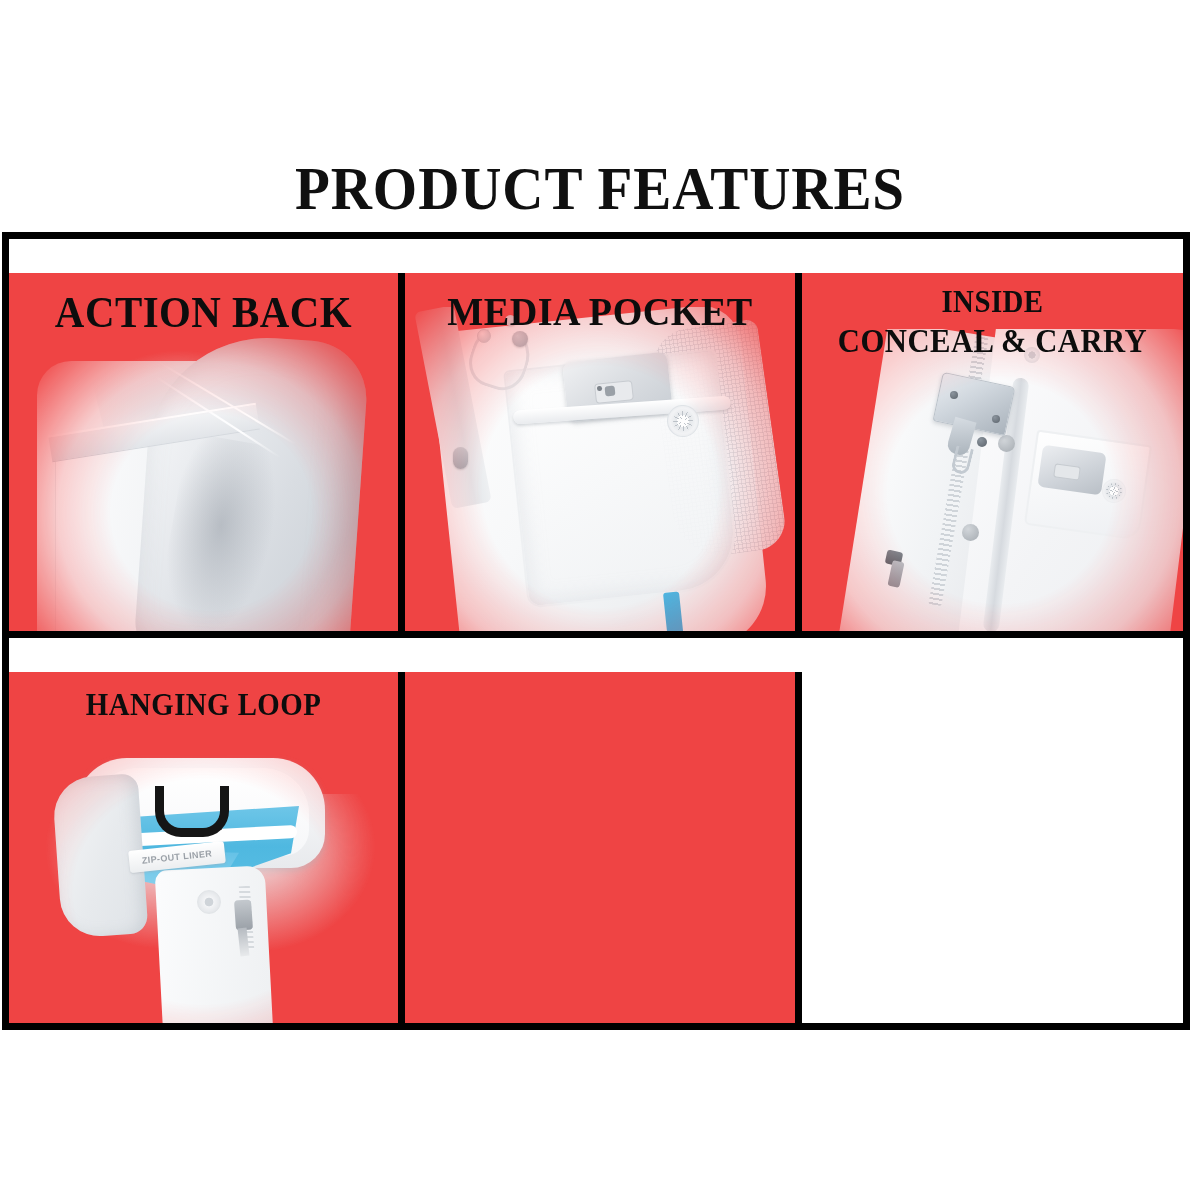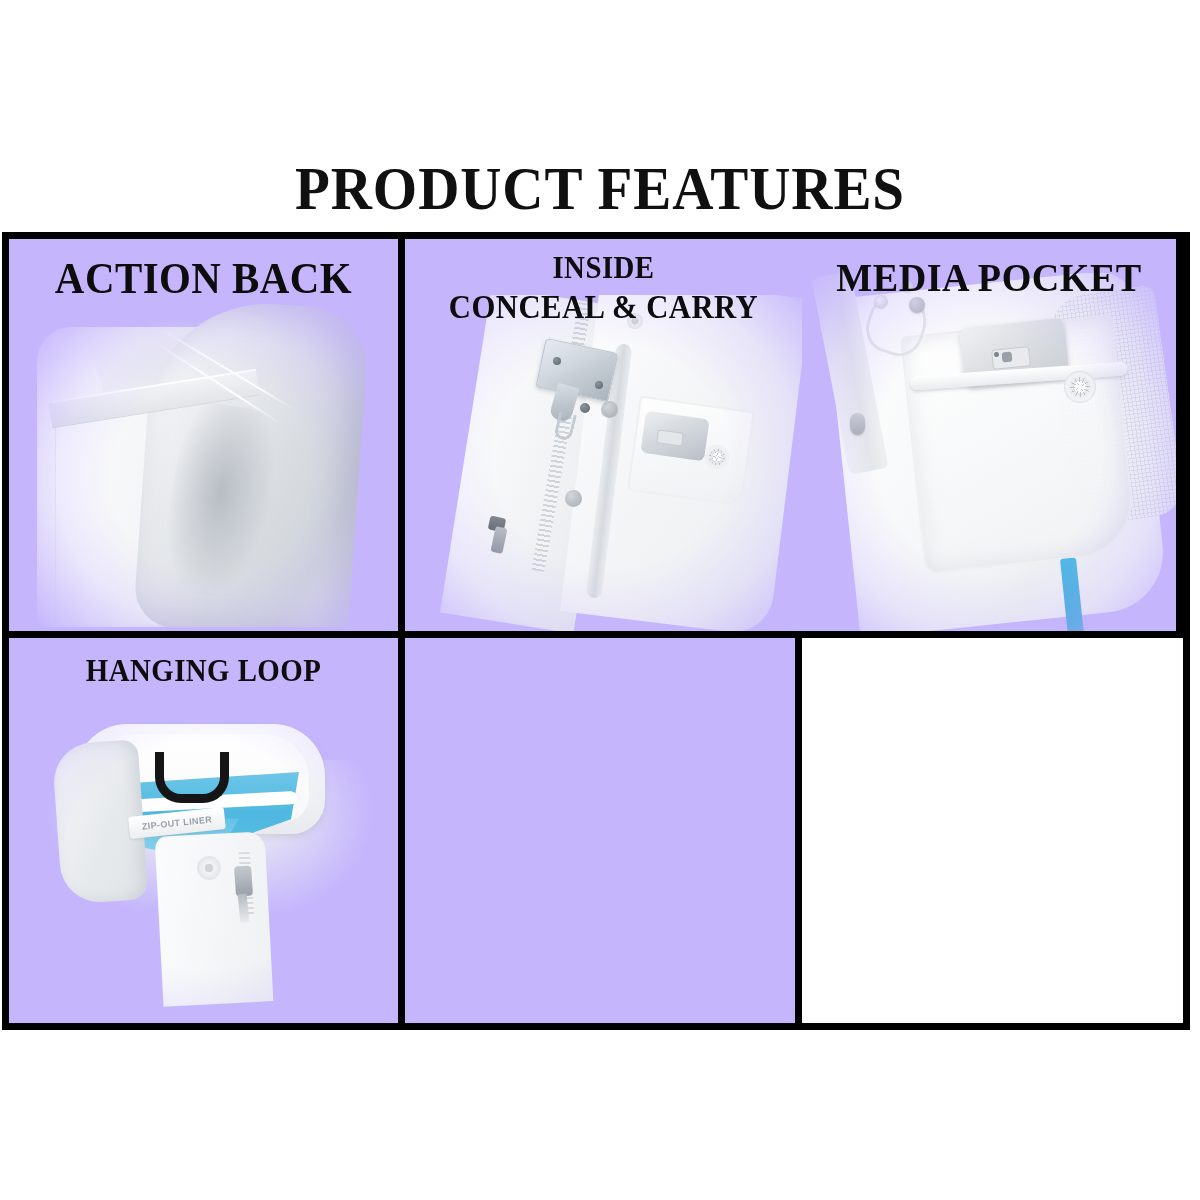--- a/index.html
+++ b/index.html
@@ -50,21 +50,22 @@
     box-sizing: border-box;
     display: grid;
     grid-template-columns: 396px 397px 1fr;
     grid-template-rows: 399px 1fr;
     background: #ffffff;
   }
   .cell {
     position: relative;
     box-sizing: border-box;
     overflow: hidden;
-    background: #c4b5fd;
+    background: #ef4444;
+    margin-top: 34px;
   }
   .cell.br { border-right: 7px solid #000; }
   .cell.bb { border-bottom: 7px solid #000; }
 
   .cell-label {
     position: absolute;
     left: 0;
     right: 0;
     top: 14px;
     text-align: center;
@@ -540,20 +541,46 @@
         <div class="ab-wrap">
           <div class="ab-fade">
             <div class="ab-body"></div>
             <div class="ab-panel"></div>
             <div class="ab-collar"></div>
             <div class="ab-sleeve"></div>
             <div class="ab-arm-shadow"></div>
             <div class="ab-yoke"></div>
             <div class="ab-seam1"></div>
             <div class="ab-seam2"></div>
+          </div>
+        </div>
+      </div>
+    </div>
+
+    <div class="cell br bb">
+      <div class="cell-label lbl-md">MEDIA POCKET</div>
+      <div class="photo">
+        <div class="mp-wrap">
+          <div class="mp-fade">
+            <div class="mp-liner"></div>
+            <div class="mp-mesh"></div>
+            <div class="mp-placket"></div>
+            <div class="mp-pocket"></div>
+            <div class="mp-phone"></div>
+            <div class="mp-phone-cam"></div>
+            <div class="mp-phone-lens"></div>
+            <div class="mp-phone-flash"></div>
+            <div class="mp-pocket-lip"></div>
+            <div class="mp-grommet"></div>
+            <div class="mp-cord"></div>
+            <div class="mp-bud"></div>
+            <div class="mp-snap s1"></div>
+            <div class="mp-snap s2"></div>
+            <div class="mp-snap s3"></div>
+            <div class="mp-blue"></div>
           </div>
         </div>
       </div>
     </div>
 
     <div class="cell bb">
       <div class="cell-label lbl-two">
         <span class="l1">INSIDE</span>
         <span class="l2">CONCEAL &amp; CARRY</span>
       </div>
@@ -577,46 +604,20 @@
             <div class="cc-gun-pin p3"></div>
             <div class="cc-pocket"></div>
             <div class="cc-phone"></div>
             <div class="cc-phone-cam"></div>
             <div class="cc-grommet"></div>
           </div>
         </div>
       </div>
     </div>
 
-    <div class="cell br bb">
-      <div class="cell-label lbl-md">MEDIA POCKET</div>
-      <div class="photo">
-        <div class="mp-wrap">
-          <div class="mp-fade">
-            <div class="mp-liner"></div>
-            <div class="mp-mesh"></div>
-            <div class="mp-placket"></div>
-            <div class="mp-pocket"></div>
-            <div class="mp-phone"></div>
-            <div class="mp-phone-cam"></div>
-            <div class="mp-phone-lens"></div>
-            <div class="mp-phone-flash"></div>
-            <div class="mp-pocket-lip"></div>
-            <div class="mp-grommet"></div>
-            <div class="mp-cord"></div>
-            <div class="mp-bud"></div>
-            <div class="mp-snap s1"></div>
-            <div class="mp-snap s2"></div>
-            <div class="mp-snap s3"></div>
-            <div class="mp-blue"></div>
-          </div>
-        </div>
-      </div>
-    </div>
-
     <div class="cell br">
       <div class="cell-label lbl-sm">HANGING LOOP</div>
       <div class="photo">
         <div class="hl-wrap">
           <div class="hl-fade">
             <div class="hl-shoulderL"></div>
             <div class="hl-shoulderR"></div>
             <div class="hl-collar"></div>
             <div class="hl-collar-inner"></div>
             <div class="hl-blue"></div>

